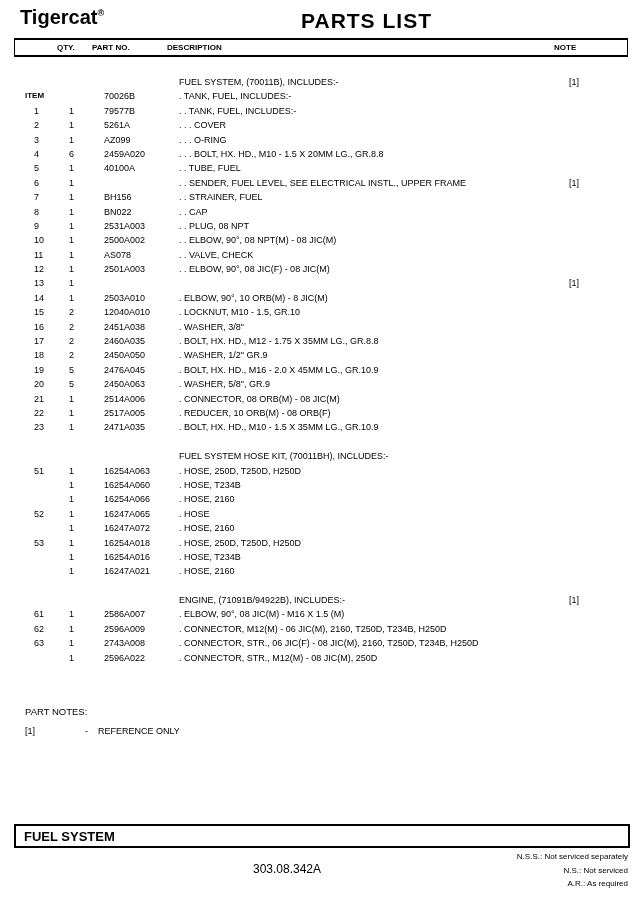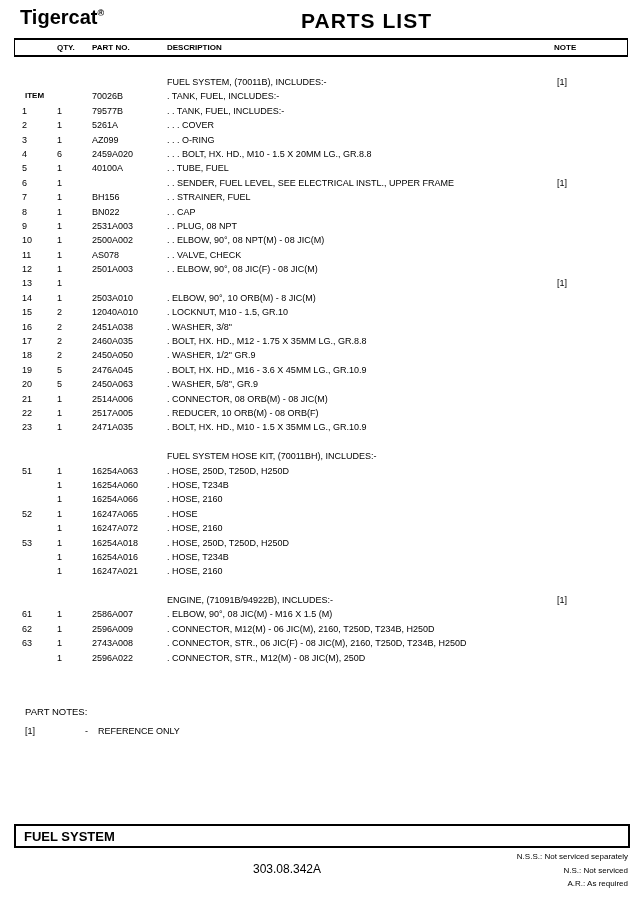--- a/index.html
+++ b/index.html
@@ -31,21 +31,21 @@
     position: absolute; top: 3px; font-size: 8px; font-weight: bold;
     white-space: nowrap;
   }
   .ch-item { left: 10px; margin-top: 48px; }
   .ch-qty  { left: 42px; }
   .ch-part { left: 77px; }
   .ch-desc { left: 152px; }
   .ch-note { left: 539px; }
 
   .table-body { position: absolute; left: 0; top: 75px; width: 641px; }
-  .section { margin-bottom: 14.4px; }
+  .section { margin-bottom: 14.4px; padding-left: 12px; }
   .row { position: relative; height: 14.4px; }
   .row .c {
     position: absolute; top: 2px; font-size: 9px; white-space: nowrap;
   }
   .c-item { left: 22px; }
   .c-qty  { left: 57px; }
   .c-part { left: 92px; }
   .c-desc { left: 167px; }
   .c-note { left: 557px; }
 
@@ -229,21 +229,21 @@
         <span class="c c-item">18</span>
         <span class="c c-qty">2</span>
         <span class="c c-part">2450A050</span>
         <span class="c c-desc">. WASHER, 1/2" GR.9</span>
         <span class="c c-note"></span>
       </div>
       <div class="row">
         <span class="c c-item">19</span>
         <span class="c c-qty">5</span>
         <span class="c c-part">2476A045</span>
-        <span class="c c-desc">. BOLT, HX. HD., M16 - 3.6 X 45MM LG., GR.10.9</span>
+        <span class="c c-desc">. BOLT, HX. HD., M16 - 2.0 X 45MM LG., GR.10.9</span>
         <span class="c c-note"></span>
       </div>
       <div class="row">
         <span class="c c-item">20</span>
         <span class="c c-qty">5</span>
         <span class="c c-part">2450A063</span>
         <span class="c c-desc">. WASHER, 5/8", GR.9</span>
         <span class="c c-note"></span>
       </div>
       <div class="row">

